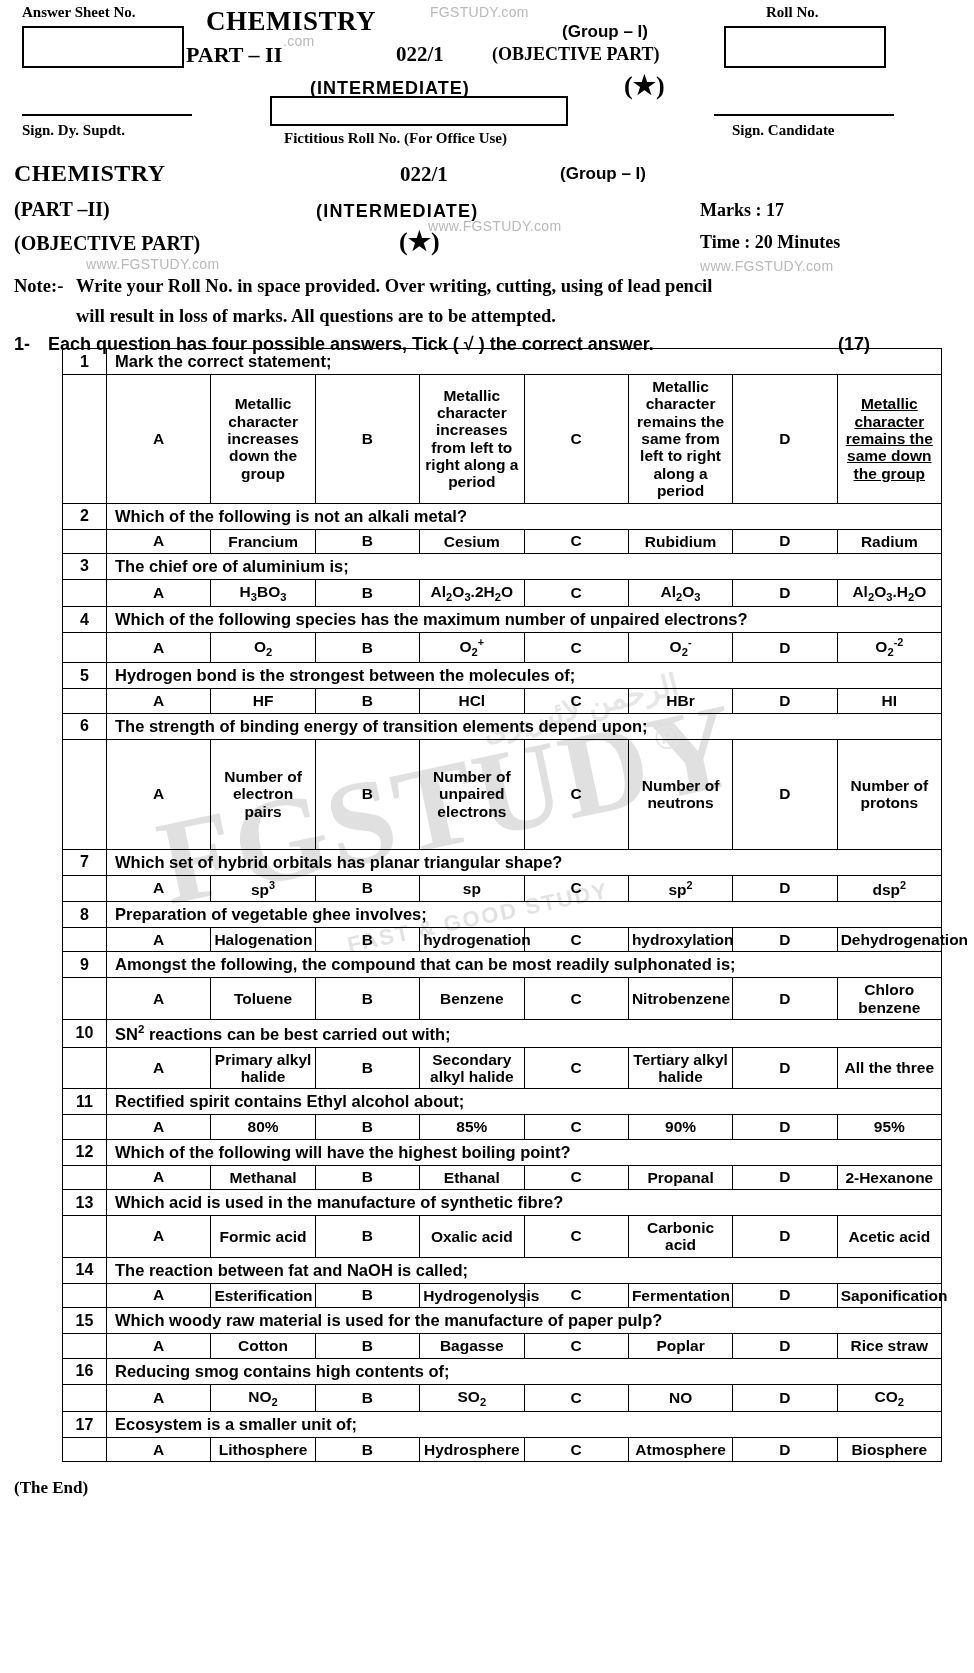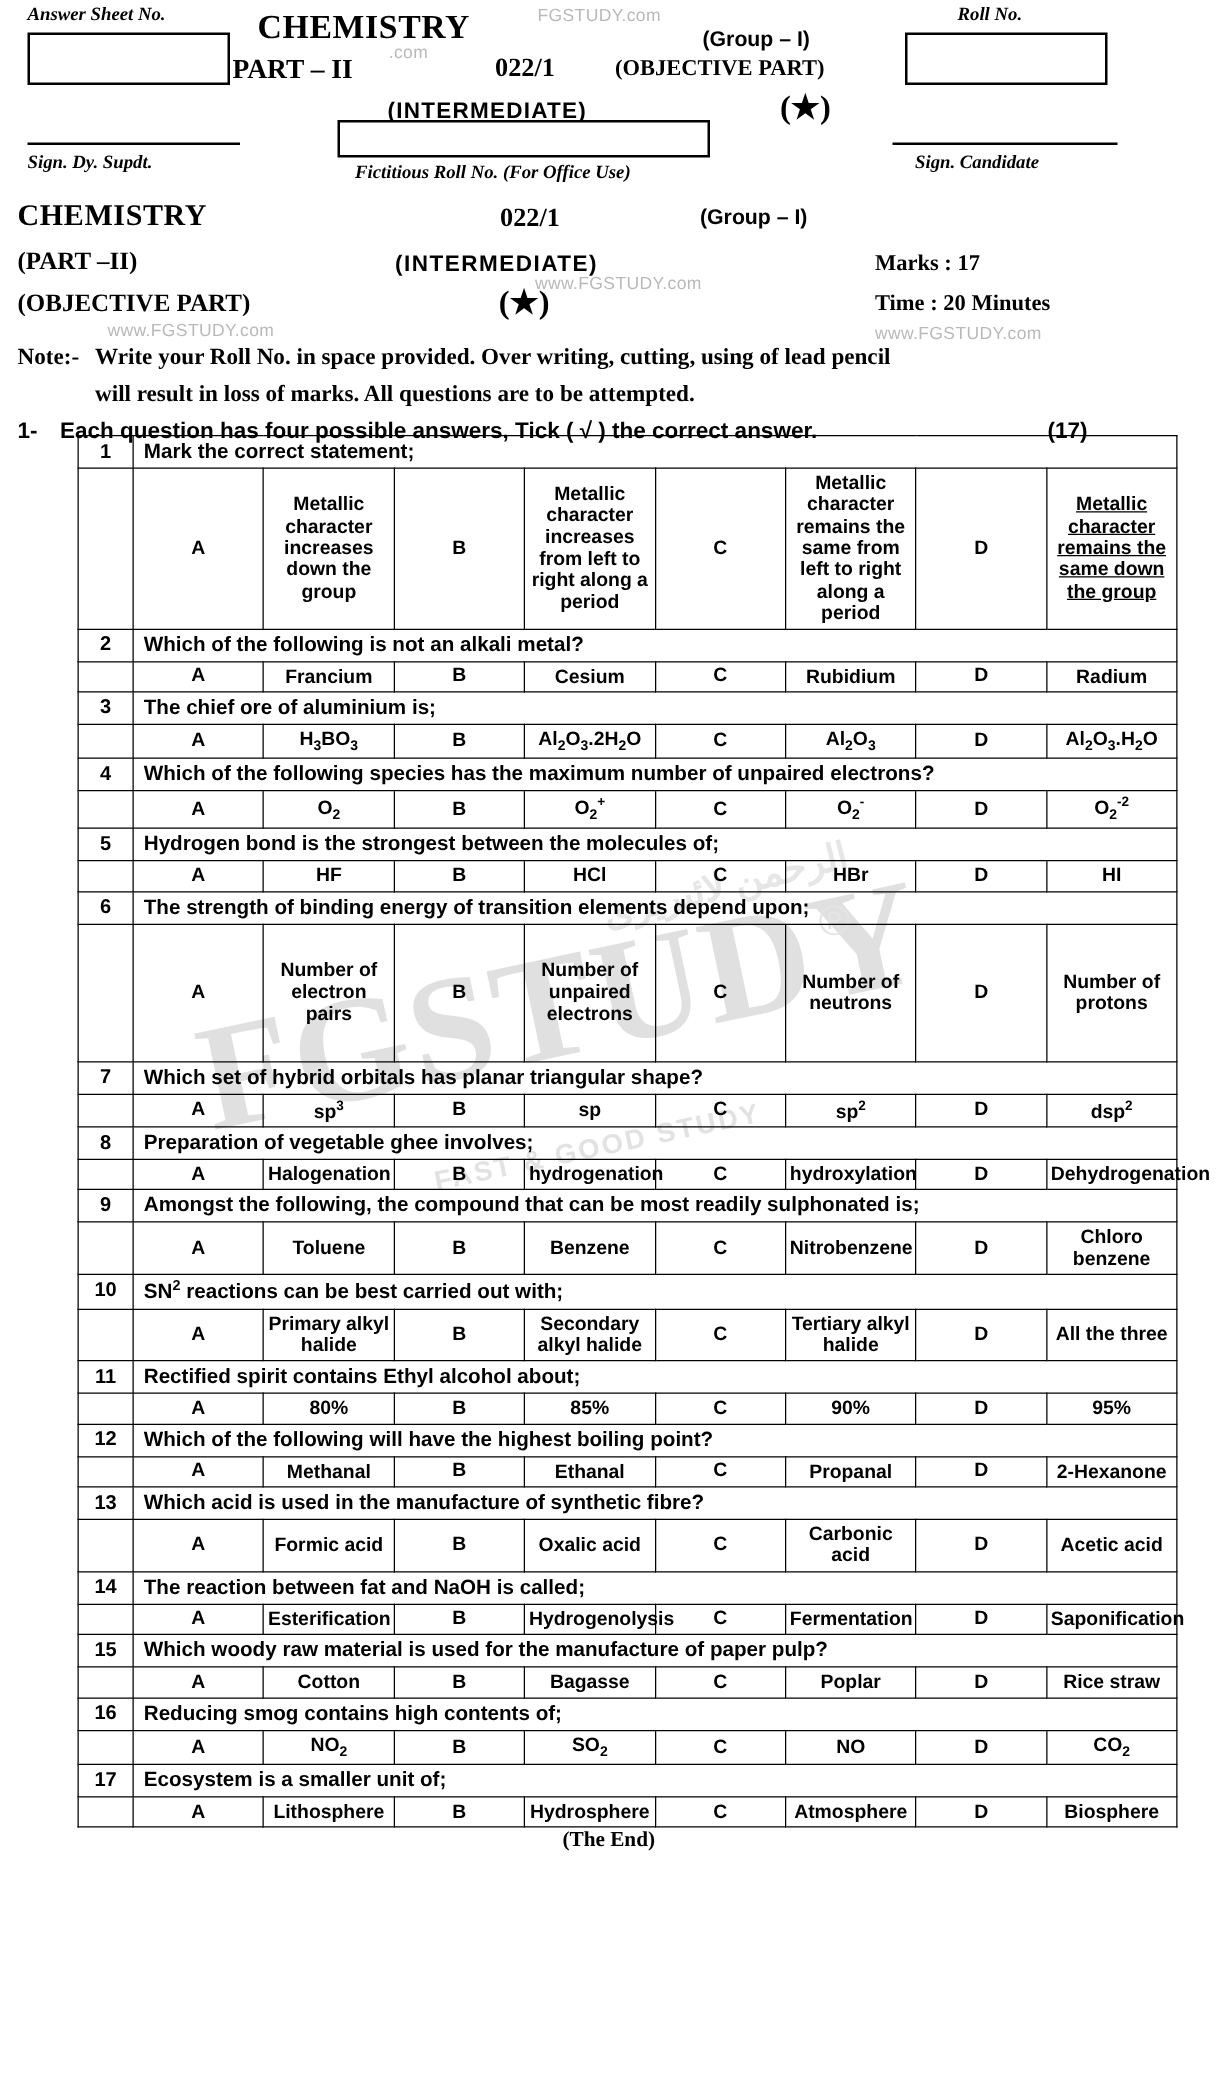--- a/index.html
+++ b/index.html
@@ -52,21 +52,20 @@
   
   .sheet { position: relative; z-index: 2; padding: 0 14px; }
 
   .top-strip { position: relative; height: 148px; }
 
   .lbl {
     font-family: "Liberation Serif", serif;
     font-weight: bold;
     font-size: 15px;
     position: absolute;
-    font-style: italic;
   }
   .box-field {
     position: absolute;
     border: 2px solid #000;
     background: #fff;
   }
   .rule { position: absolute; border-top: 2px solid #000; }
 
   .hdr-chem {
     position: absolute;
@@ -230,34 +229,33 @@
   }
   .w-a { width: 160px; }
   .w-b { width: 176px; }
   .w-c { width: 160px; }
   .w-d { width: 156px; }
   .blank-num { border-right: 1px solid #000; }
   sub { font-size: .72em; }
   sup { font-size: .70em; }
 
   .the-end {
-    text-align: center;
     font-family: "Liberation Serif", serif;
     font-weight: bold;
     font-size: 17px;
-    margin-top: 0;
+    margin-top: 16px;
     position: relative;
     z-index: 2;
   }
 </style>
 </head>
 <body>
 
 <div class="wm wm-small" style="left:430px; top:4px;">FGSTUDY.com</div>
-<div class="wm wm-small" style="left:283px; top:33px;margin-left:28px;">.com</div>
+<div class="wm wm-small" style="left:283px; top:33px;">.com</div>
 <div class="wm wm-small" style="left:428px; top:218px;">www.FGSTUDY.com</div>
 <div class="wm wm-small" style="left:86px; top:256px;">www.FGSTUDY.com</div>
 <div class="wm wm-small" style="left:700px; top:258px;">www.FGSTUDY.com</div>
 <div class="wm wm-big" style="left:155px; top:735px;">FGSTUDY</div>
 <div class="wm wm-tag" style="left:345px; top:905px;">FAST &amp; GOOD STUDY</div>
 <div class="wm wm-ar" style="left:480px; top:690px;">الرحمن لائبریری</div>
 <div class="wm wm-reg" style="left:655px; top:718px;">®</div>
 
 <div class="sheet">
 

